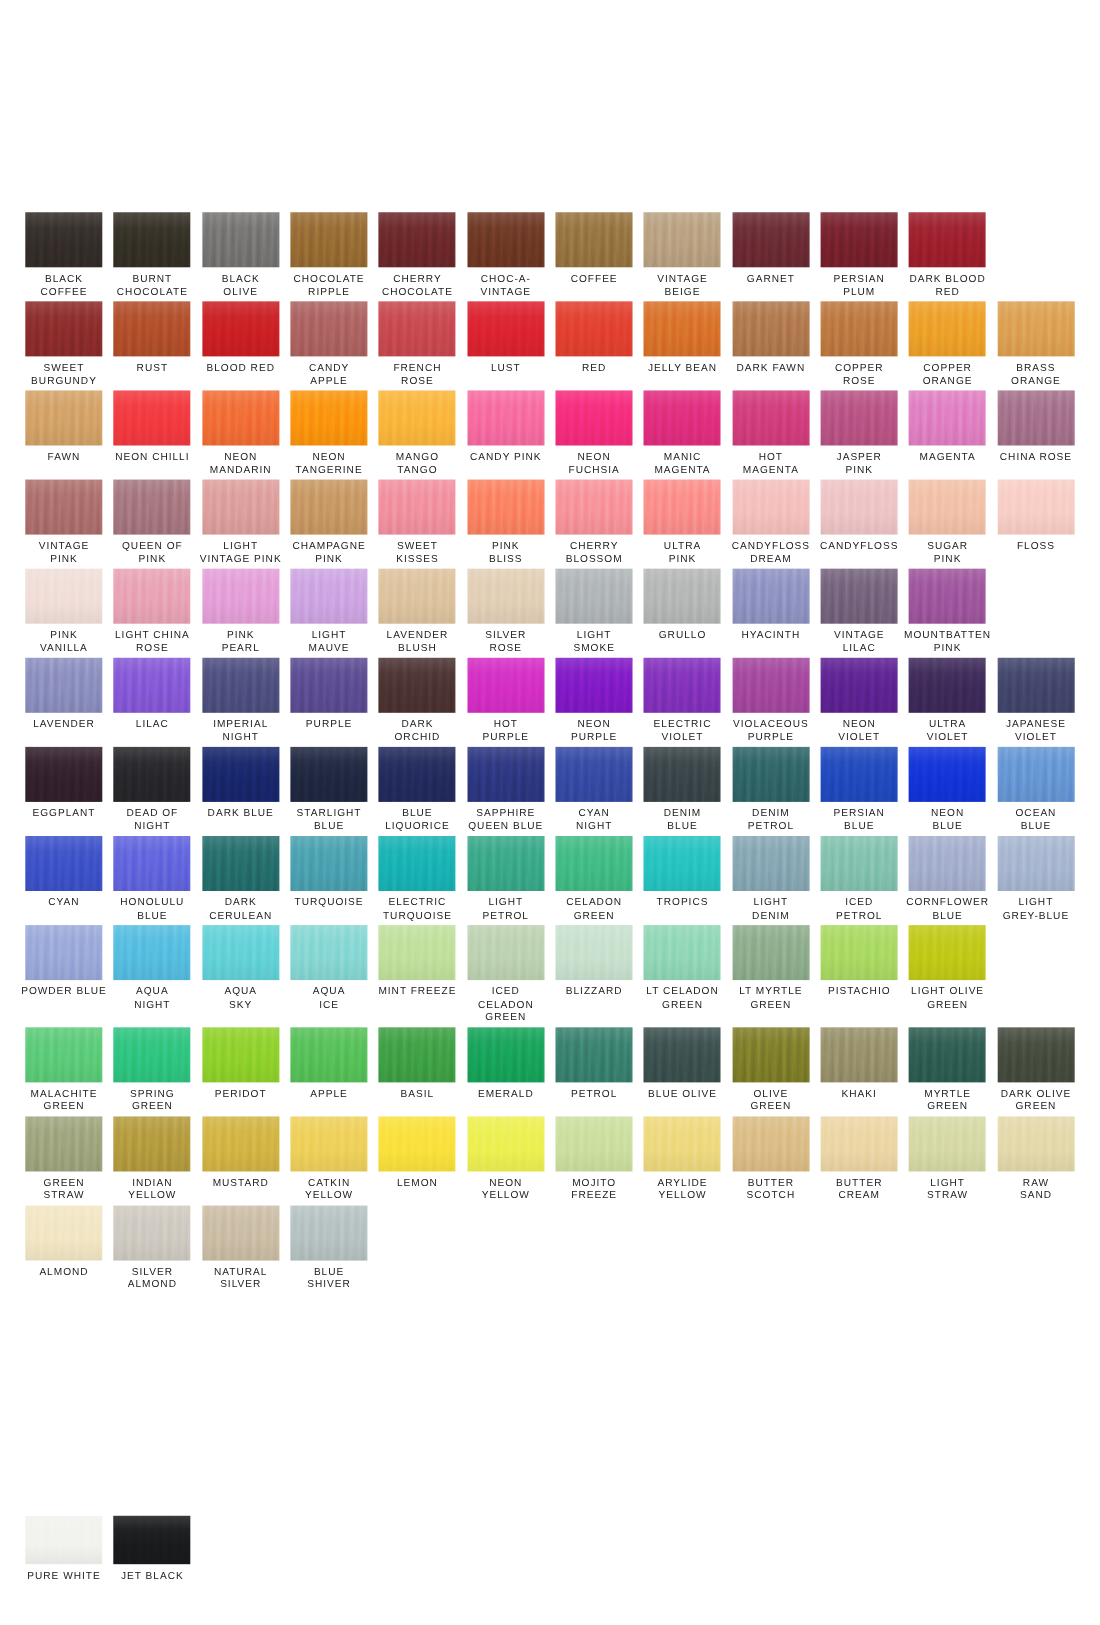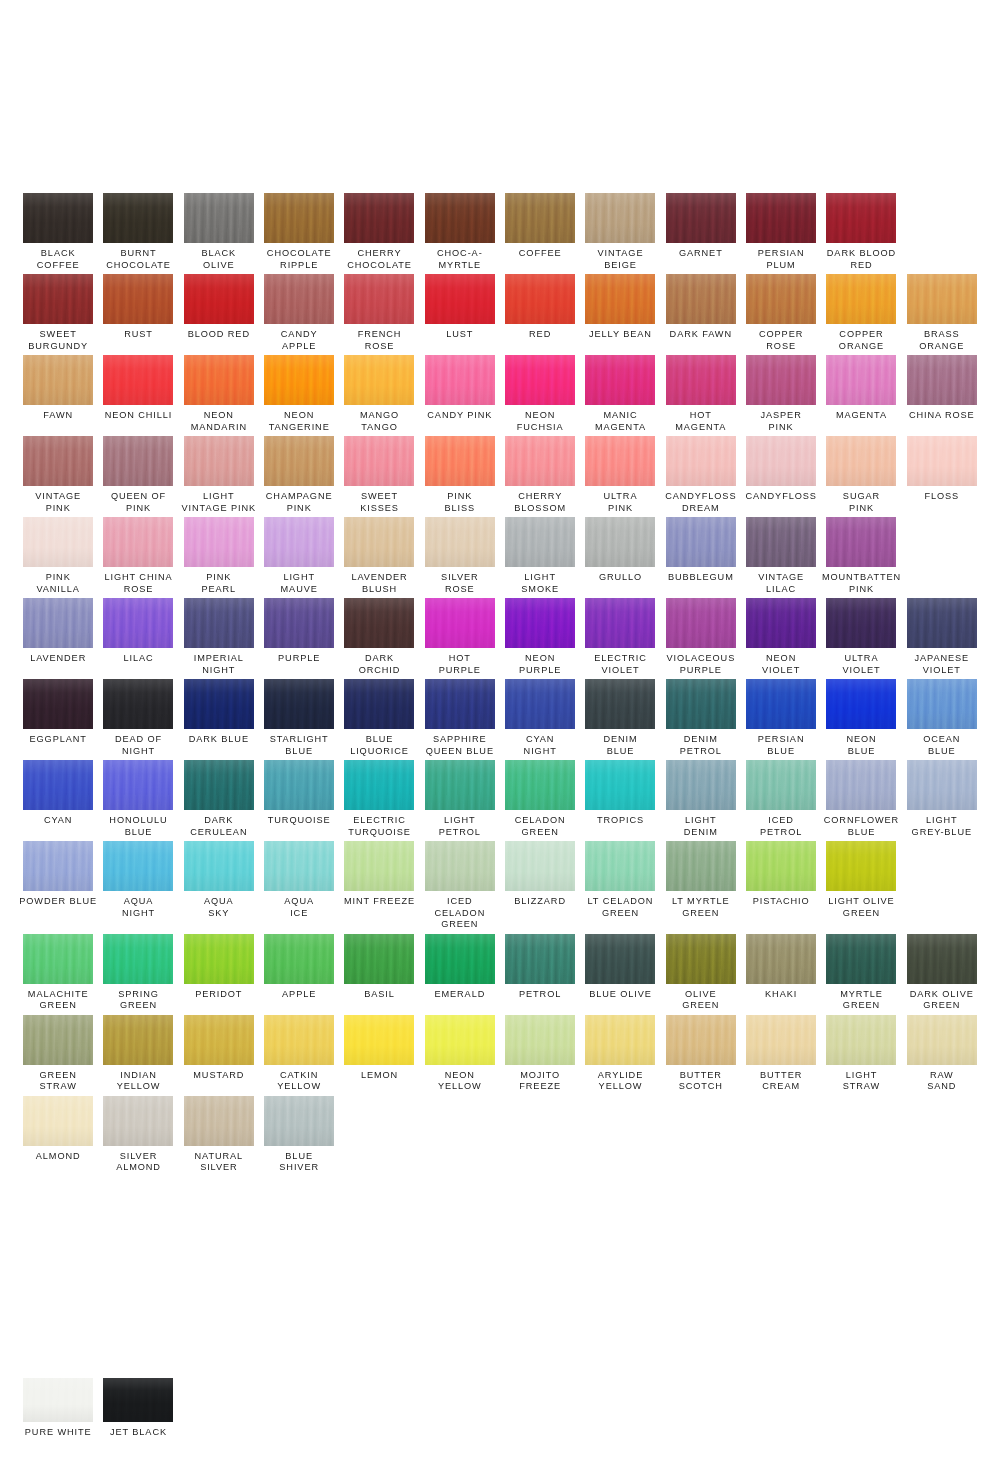--- a/index.html
+++ b/index.html
@@ -152,21 +152,21 @@
           </div>
           <div class="label">CHERRY
 CHOCOLATE</div>
         </div>
         <div class="cell">
           <div class="swatch" style="background: rgb(109, 55, 35);">
             <div class="strands"></div>
             <div class="sheen"></div>
           </div>
           <div class="label">CHOC-A-
-MYRTLE</div>
+VINTAGE</div>
         </div>
         <div class="cell">
           <div class="swatch" style="background: rgb(150, 115, 63);">
             <div class="strands"></div>
             <div class="sheen"></div>
           </div>
           <div class="label">COFFEE</div>
         </div>
         <div class="cell">
           <div class="swatch" style="background: rgb(185, 161, 129);">
@@ -543,21 +543,21 @@
             <div class="strands"></div>
             <div class="sheen"></div>
           </div>
           <div class="label">GRULLO</div>
         </div>
         <div class="cell">
           <div class="swatch" style="background: rgb(142, 147, 194);">
             <div class="strands"></div>
             <div class="sheen"></div>
           </div>
-          <div class="label">BUBBLEGUM</div>
+          <div class="label">HYACINTH</div>
         </div>
         <div class="cell">
           <div class="swatch" style="background: rgb(116, 98, 124);">
             <div class="strands"></div>
             <div class="sheen"></div>
           </div>
           <div class="label">VINTAGE
 LILAC</div>
         </div>
         <div class="cell">

